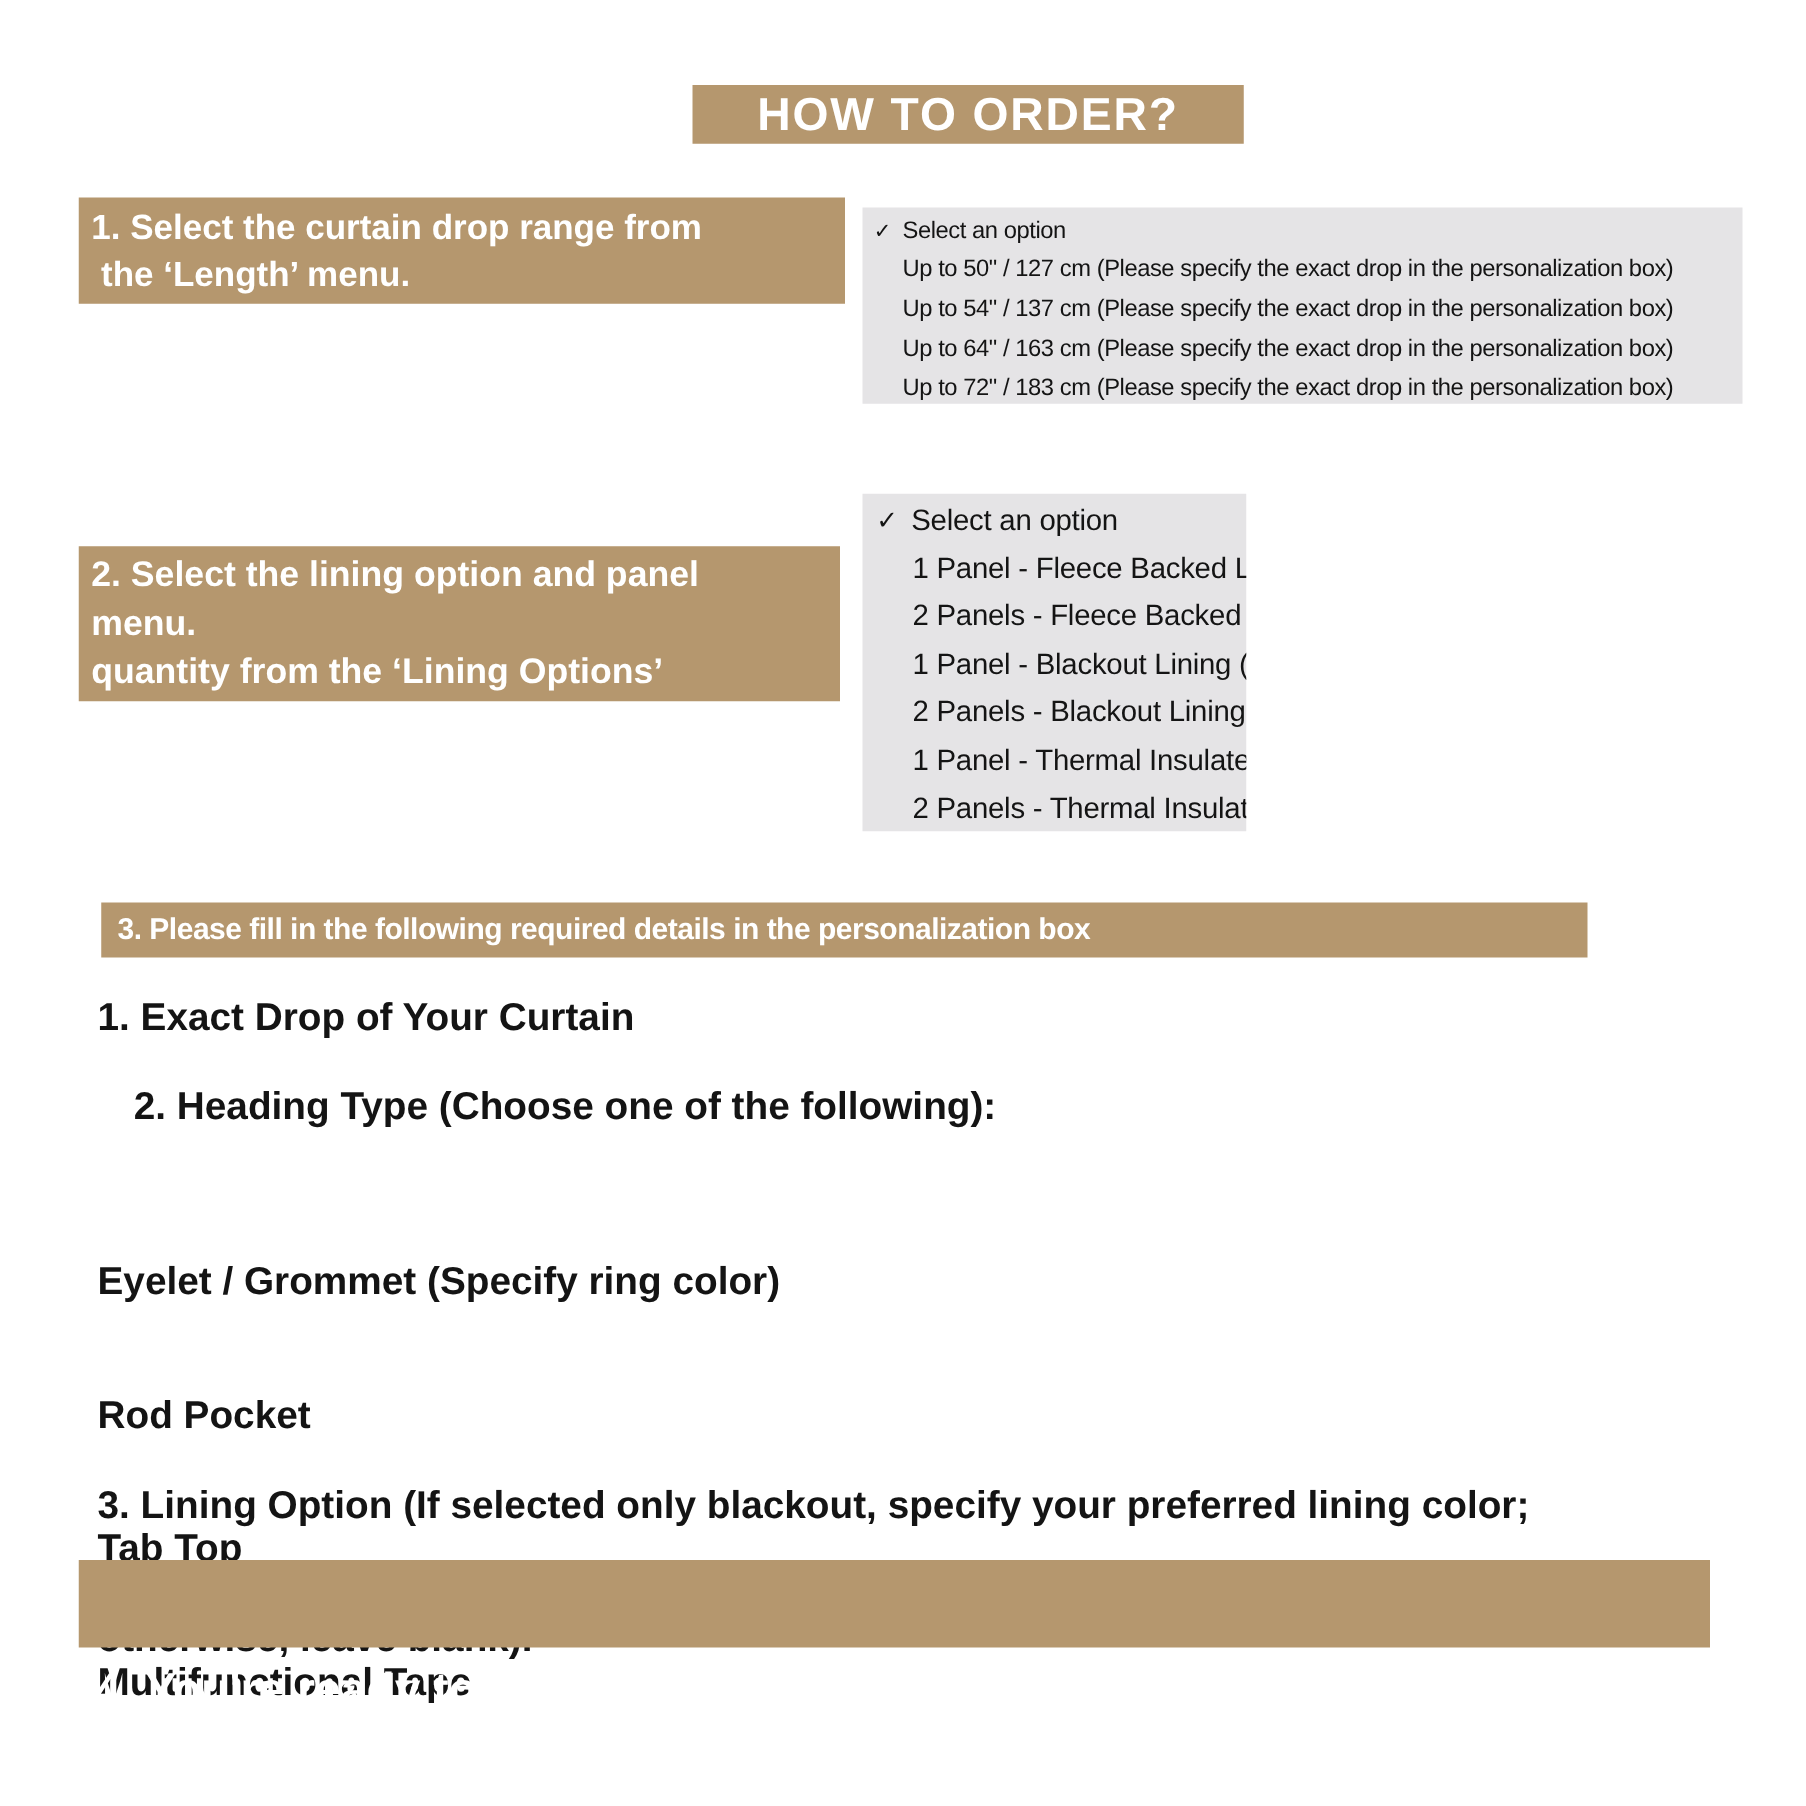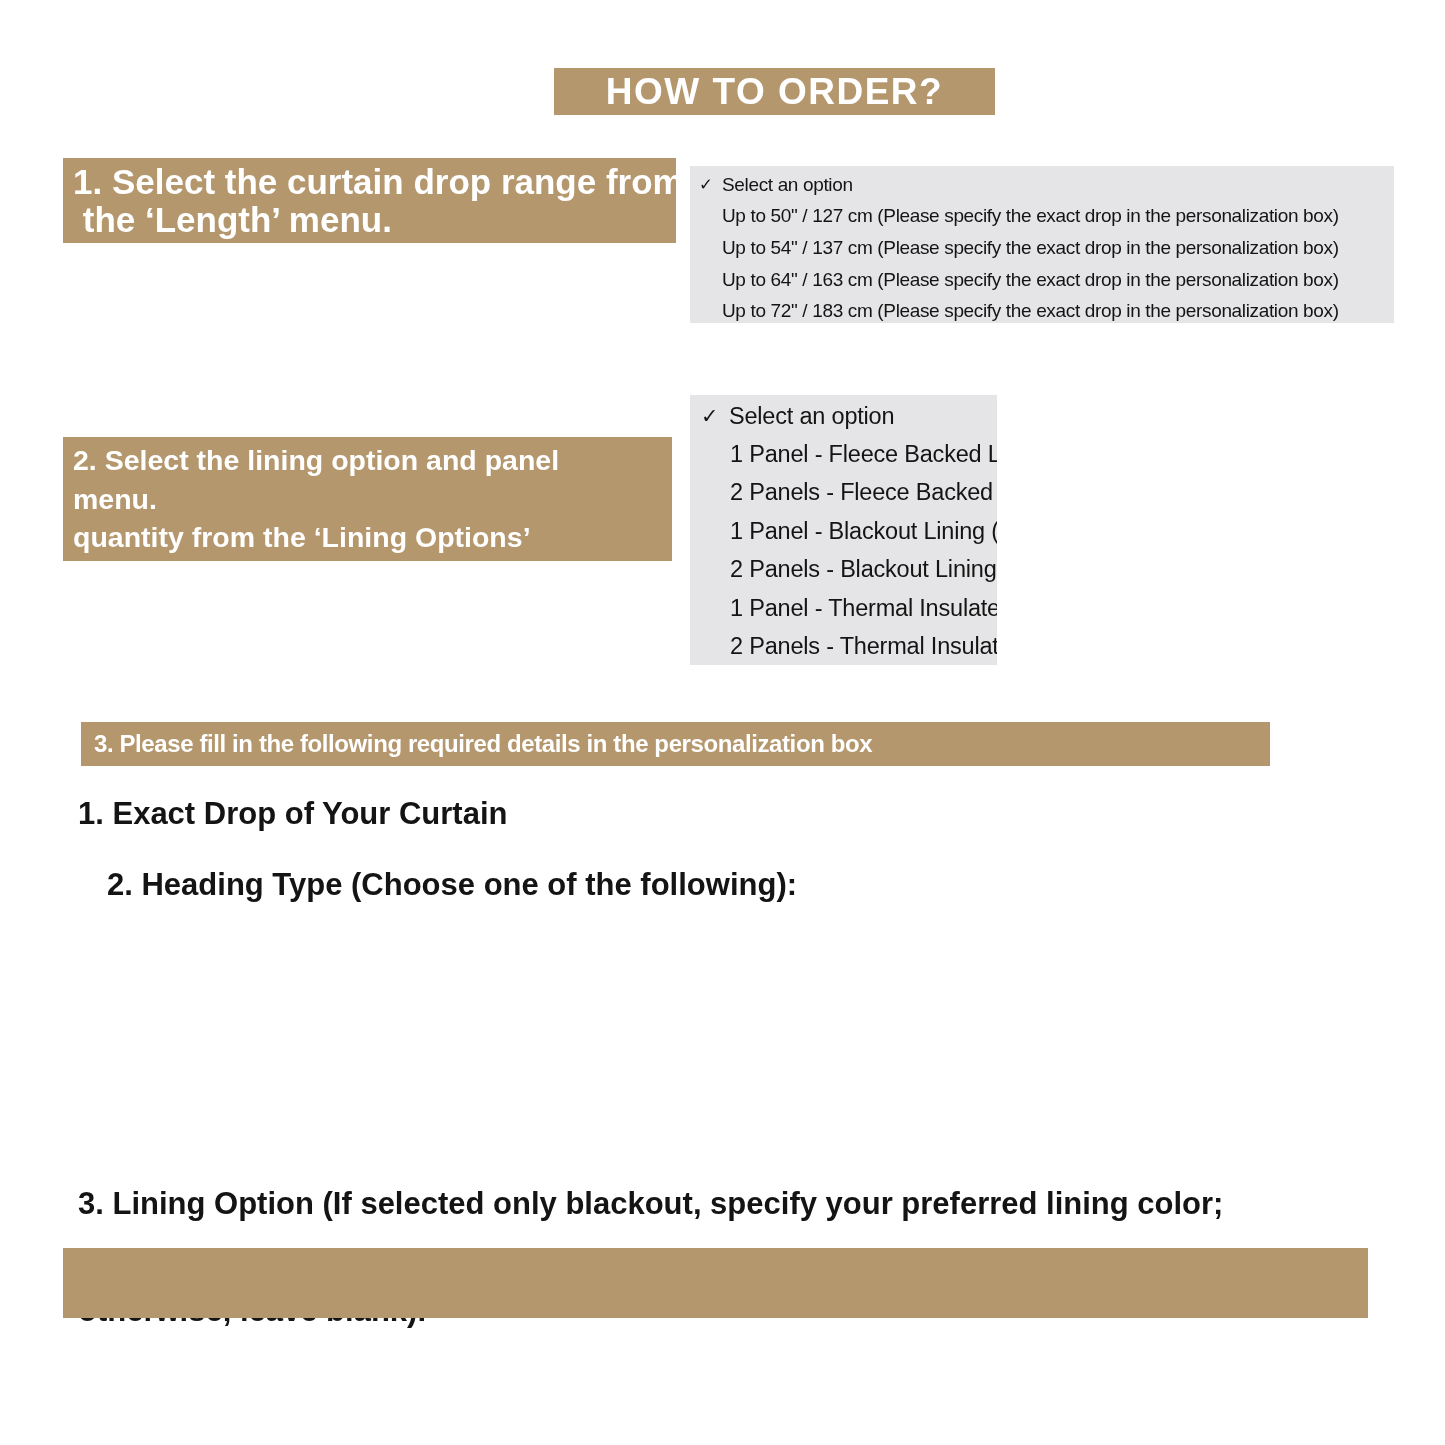--- a/index.html
+++ b/index.html
@@ -25,21 +25,21 @@
   .pre { white-space: pre; }
 
   #title-banner {
     left: 522px; top: 68px; width: 441px; height: 47px;
     display: flex; align-items: center; justify-content: center;
     font-size: 37px; letter-spacing: 1.5px; margin-left: 32px;
   }
 
   #step1-box {
     left: 63px; top: 158px; width: 613px; height: 85px;
-    font-size: 35px; line-height: 38px;
+    font-size: 28px; line-height: 38px;
     padding: 5px 0 0 10px;
   }
   #step2-box {
     left: 63px; top: 396px; width: 609px; height: 124px;
     font-size: 28.5px; line-height: 38.5px;
     padding: 4px 0 0 10px;
     margin-top: 41px;
   }
 
   .dropdown {
@@ -143,20 +143,26 @@
   </div>
 
   <div id="step3-banner" class="abs banner">
     <span>3. Please fill in the following required details in the personalization box</span>
   </div>
 
   <div id="detail-1" class="abs body-text">1. Exact Drop of Your Curtain</div>
 
   <div id="detail-2" class="abs body-text">2. Heading Type (Choose one of the following):</div>
 
+  <div id="heading-options" class="abs body-text">
+    <div>Eyelet / Grommet (Specify ring color)</div>
+    <div>Rod Pocket</div>
+    <div>Tab Top</div>
+    <div>Multifunctional Tape</div>
+  </div>
 
   <div id="detail-3" class="abs body-text">
     <div>3. Lining Option (If selected only blackout, specify your preferred lining color;</div>
     <div>otherwise, leave blank).</div>
   </div>
 
   <div id="step4-banner" class="abs banner">
     <div>4. You're ready to order! Simply add to basket and proceed with your purchase.</div>
     
   </div>

